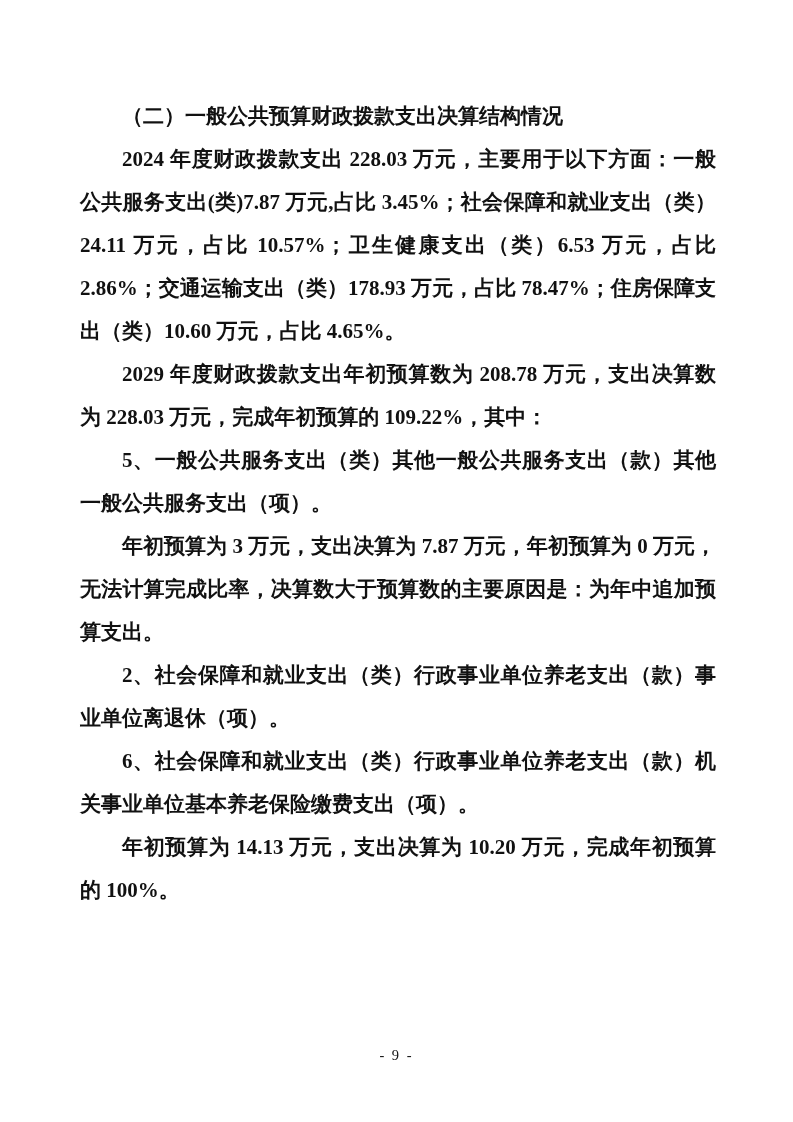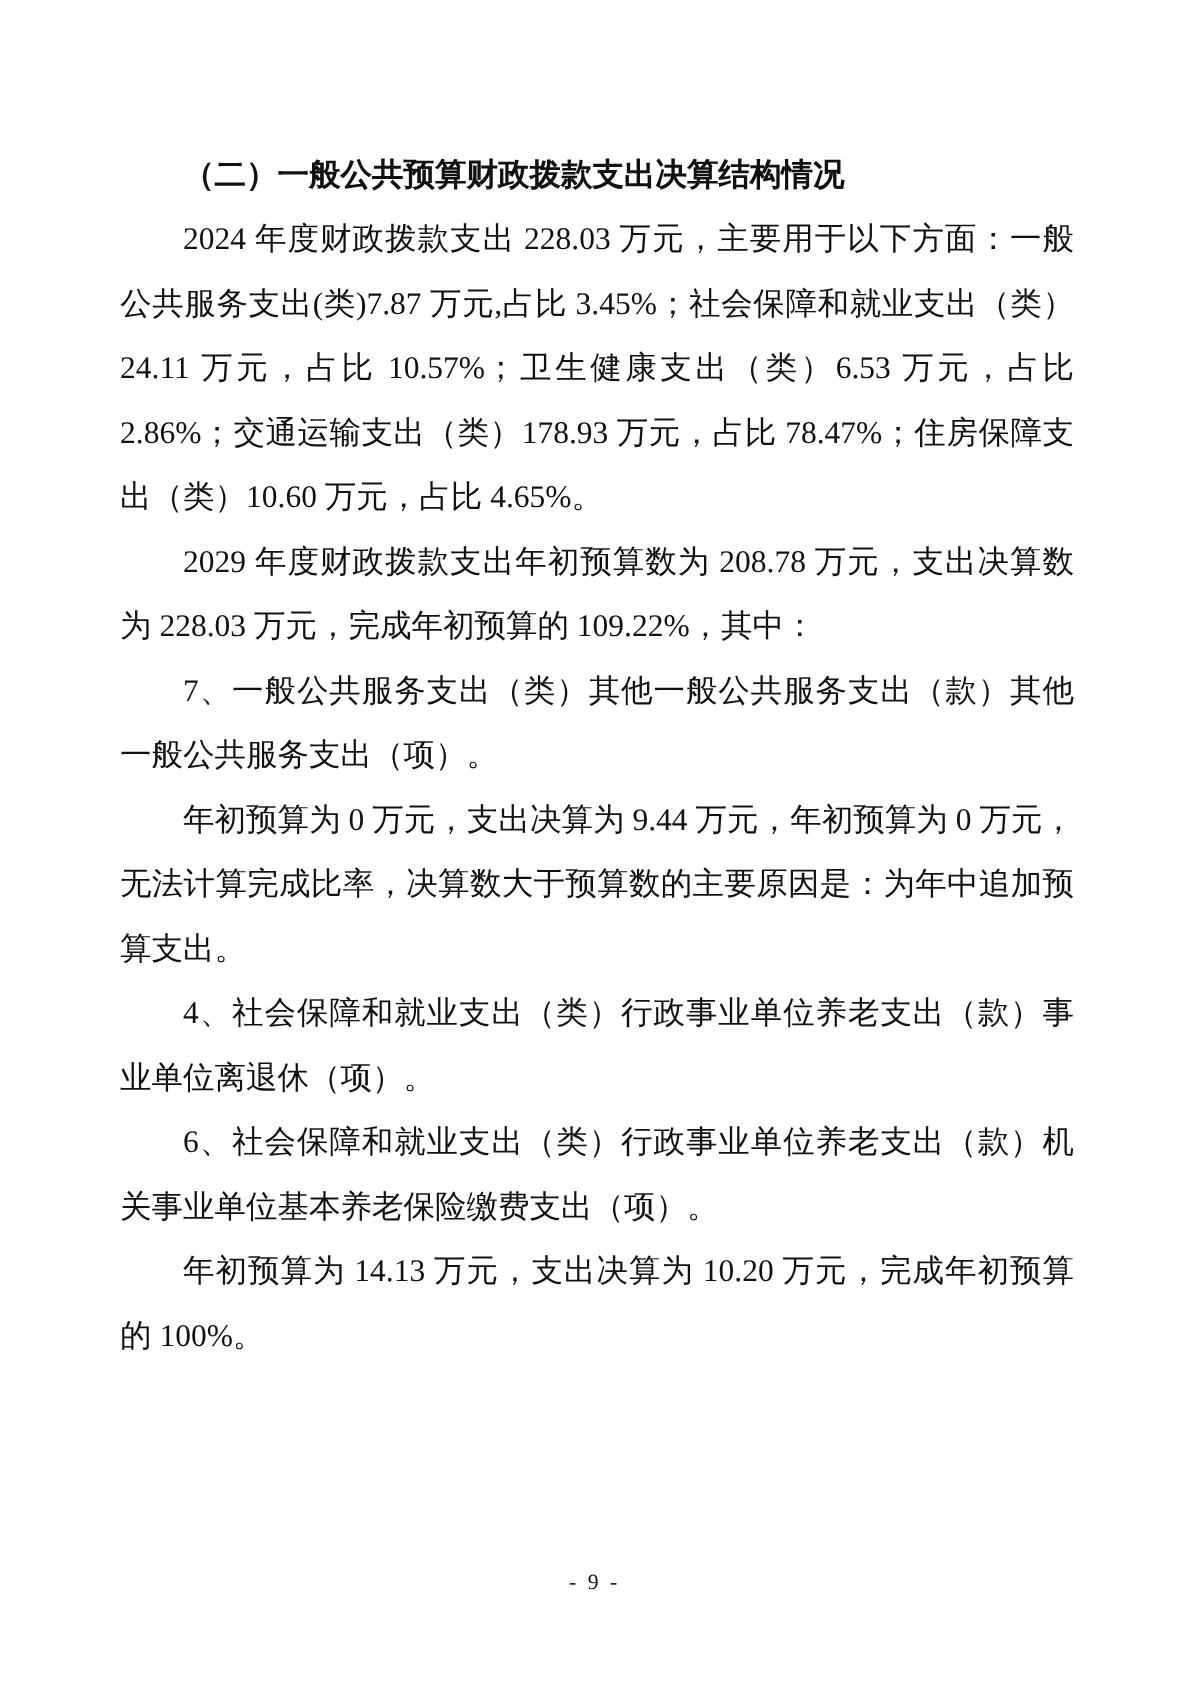--- a/index.html
+++ b/index.html
@@ -24,20 +24,21 @@
     font-family: "Liberation Serif", "DejaVu Serif", serif;
     font-size: 21px;
     line-height: 43px;
     color: #111111;
     text-align: justify;
   }
   .content p {
     margin: 0;
     padding: 0;
     text-indent: 2em;
+    font-weight: bold;
   }
   .content p.heading {
     font-weight: 700;
     text-align: left;
   }
   .page-footer {
     position: absolute;
     left: 0;
     right: 0;
     bottom: 58px;
@@ -49,22 +50,22 @@
   }
 </style>
 </head>
 <body>
 
 <div class="page">
   <div class="content">
     <p class="heading">（二）一般公共预算财政拨款支出决算结构情况</p>
     <p>2024 年度财政拨款支出 228.03 万元，主要用于以下方面：一般公共服务支出(类)7.87 万元,占比 3.45%；社会保障和就业支出（类）24.11 万元，占比 10.57%；卫生健康支出（类）6.53 万元，占比 2.86%；交通运输支出（类）178.93 万元，占比 78.47%；住房保障支出（类）10.60 万元，占比 4.65%。</p>
     <p>2029 年度财政拨款支出年初预算数为 208.78 万元，支出决算数为 228.03 万元，完成年初预算的 109.22%，其中：</p>
-    <p>7、一般公共服务支出（类）其他一般公共服务支出（款）其他一般公共服务支出（项）。</p>
-    <p>年初预算为 0 万元，支出决算为 9.44 万元，年初预算为 0 万元，无法计算完成比率，决算数大于预算数的主要原因是：为年中追加预算支出。</p>
-    <p>4、社会保障和就业支出（类）行政事业单位养老支出（款）事业单位离退休（项）。</p>
+    <p>5、一般公共服务支出（类）其他一般公共服务支出（款）其他一般公共服务支出（项）。</p>
+    <p>年初预算为 3 万元，支出决算为 7.87 万元，年初预算为 0 万元，无法计算完成比率，决算数大于预算数的主要原因是：为年中追加预算支出。</p>
+    <p>2、社会保障和就业支出（类）行政事业单位养老支出（款）事业单位离退休（项）。</p>
     <p>6、社会保障和就业支出（类）行政事业单位养老支出（款）机关事业单位基本养老保险缴费支出（项）。</p>
     <p>年初预算为 14.13 万元，支出决算为 10.20 万元，完成年初预算的 100%。</p>
   </div>
   <div class="page-footer">
     <span>- 9 -</span>
   </div>
 </div>
 
 </body></html>

